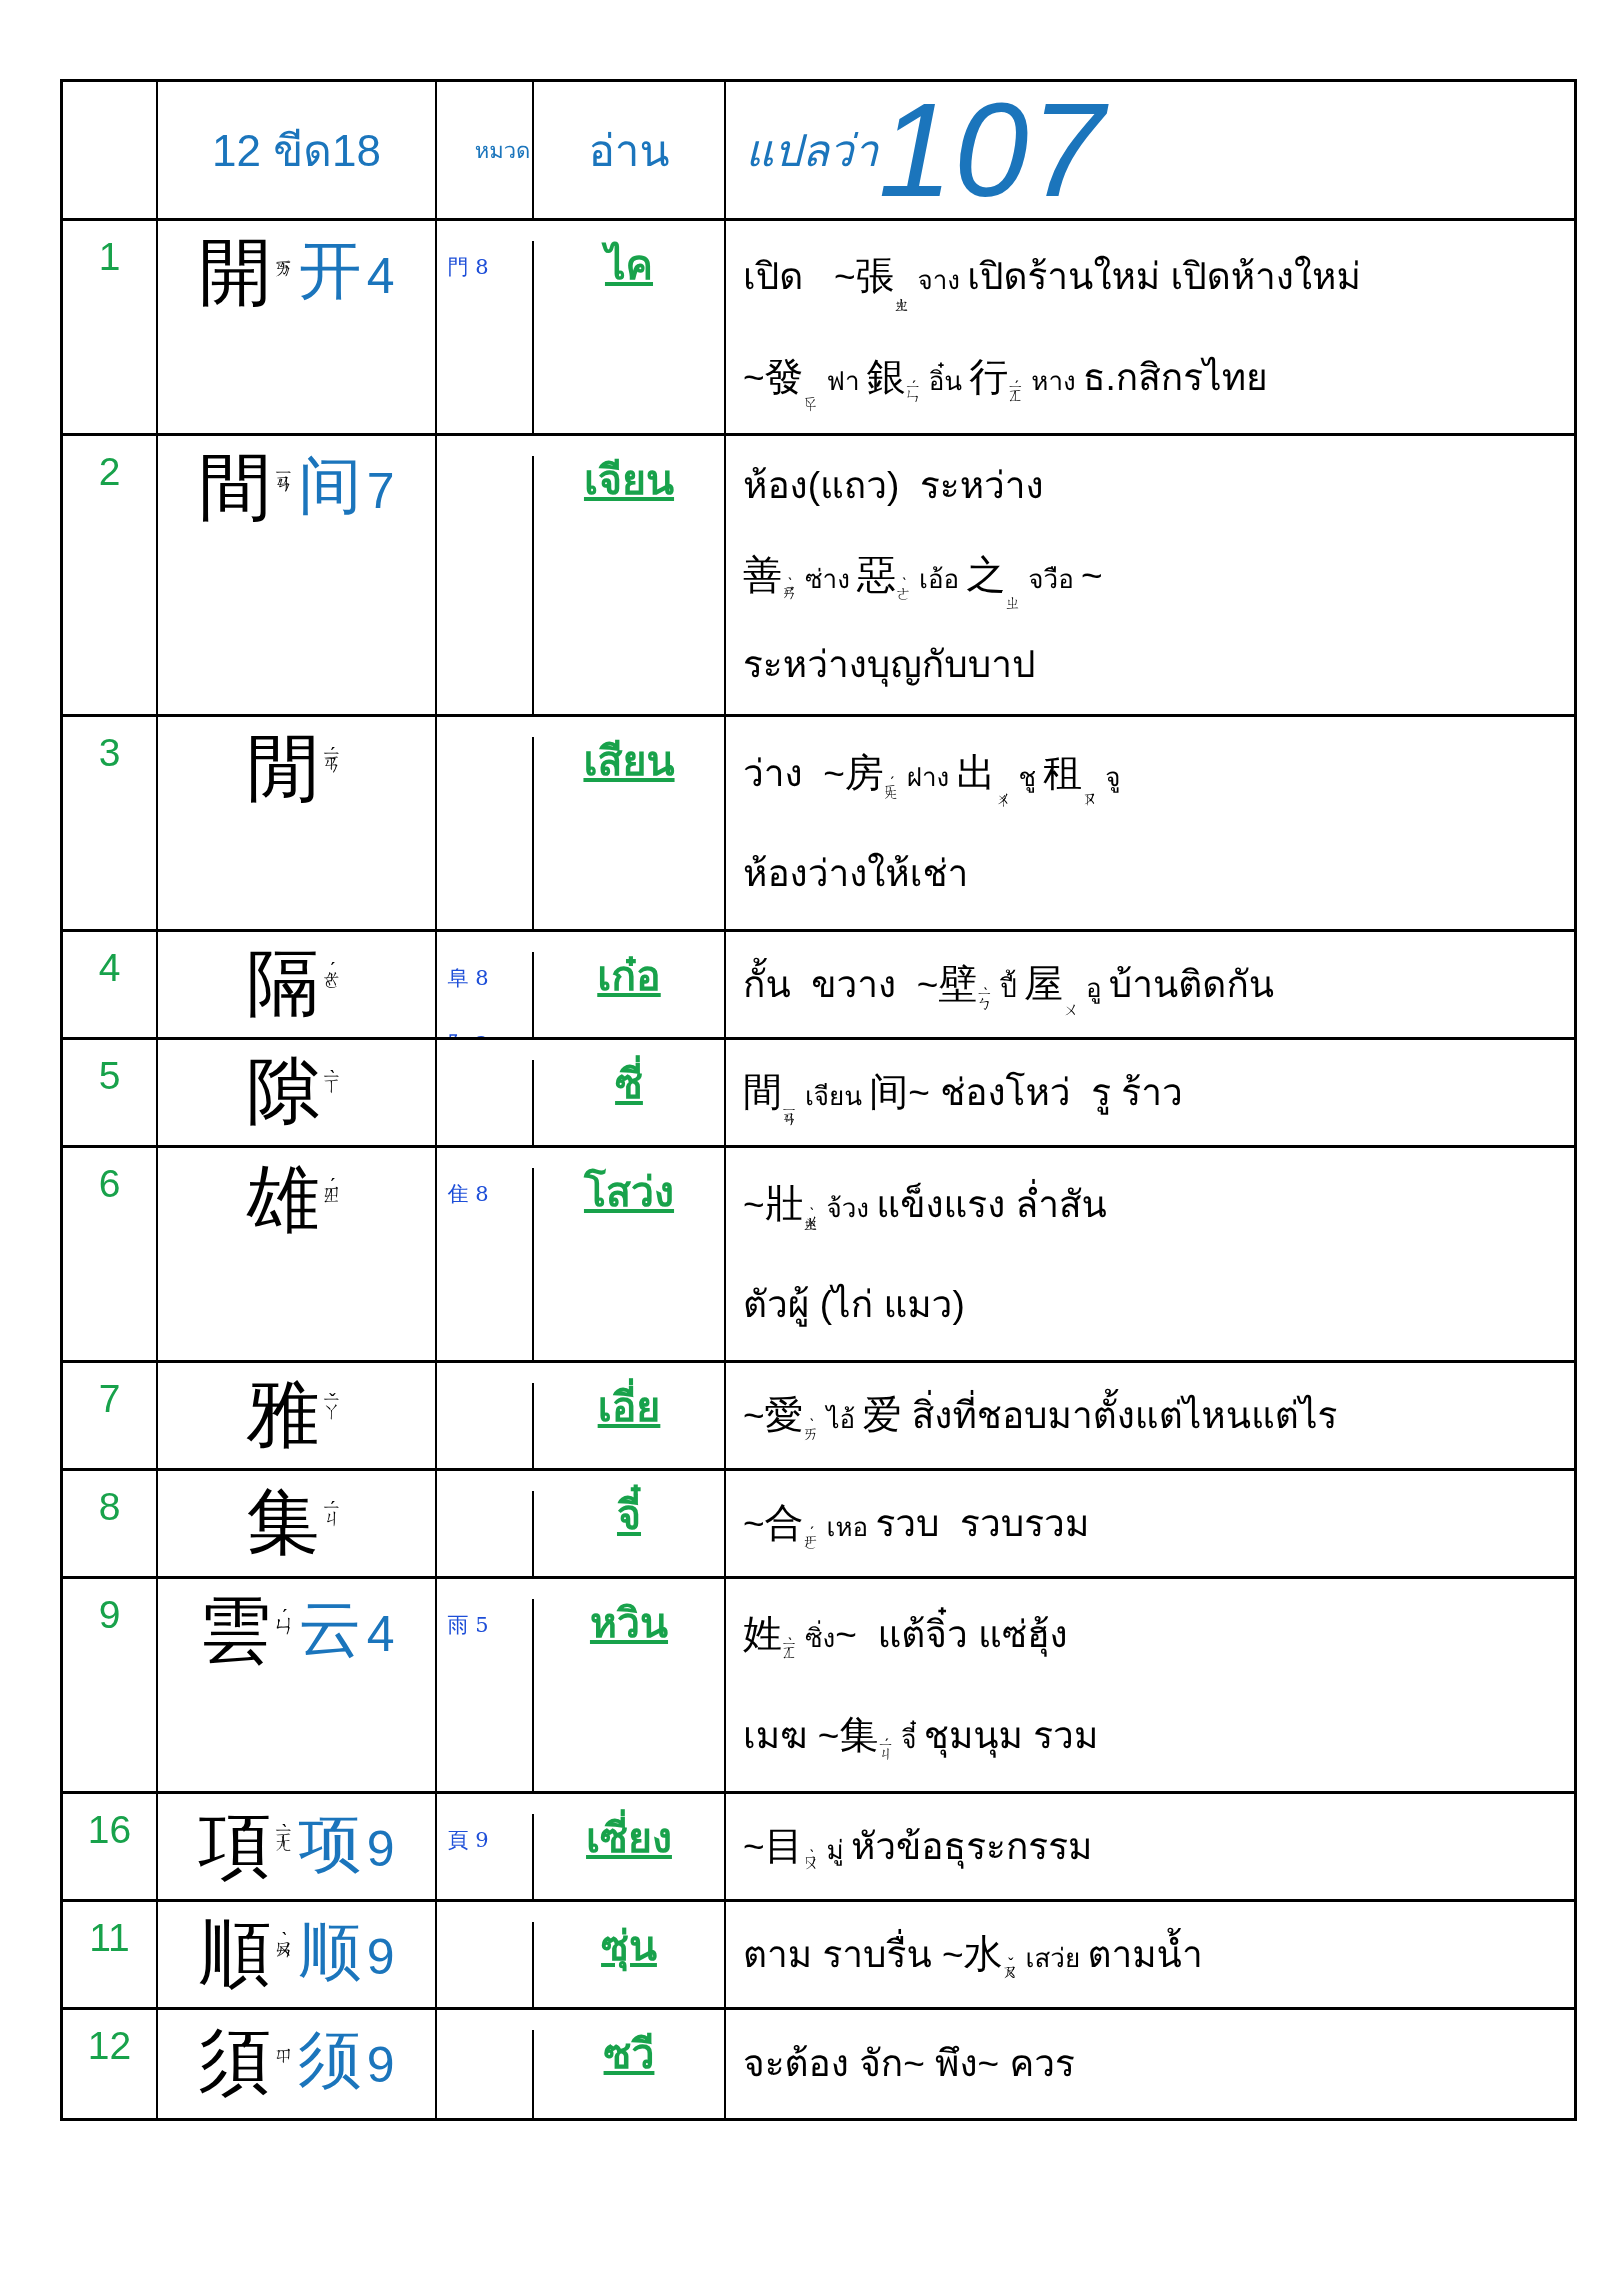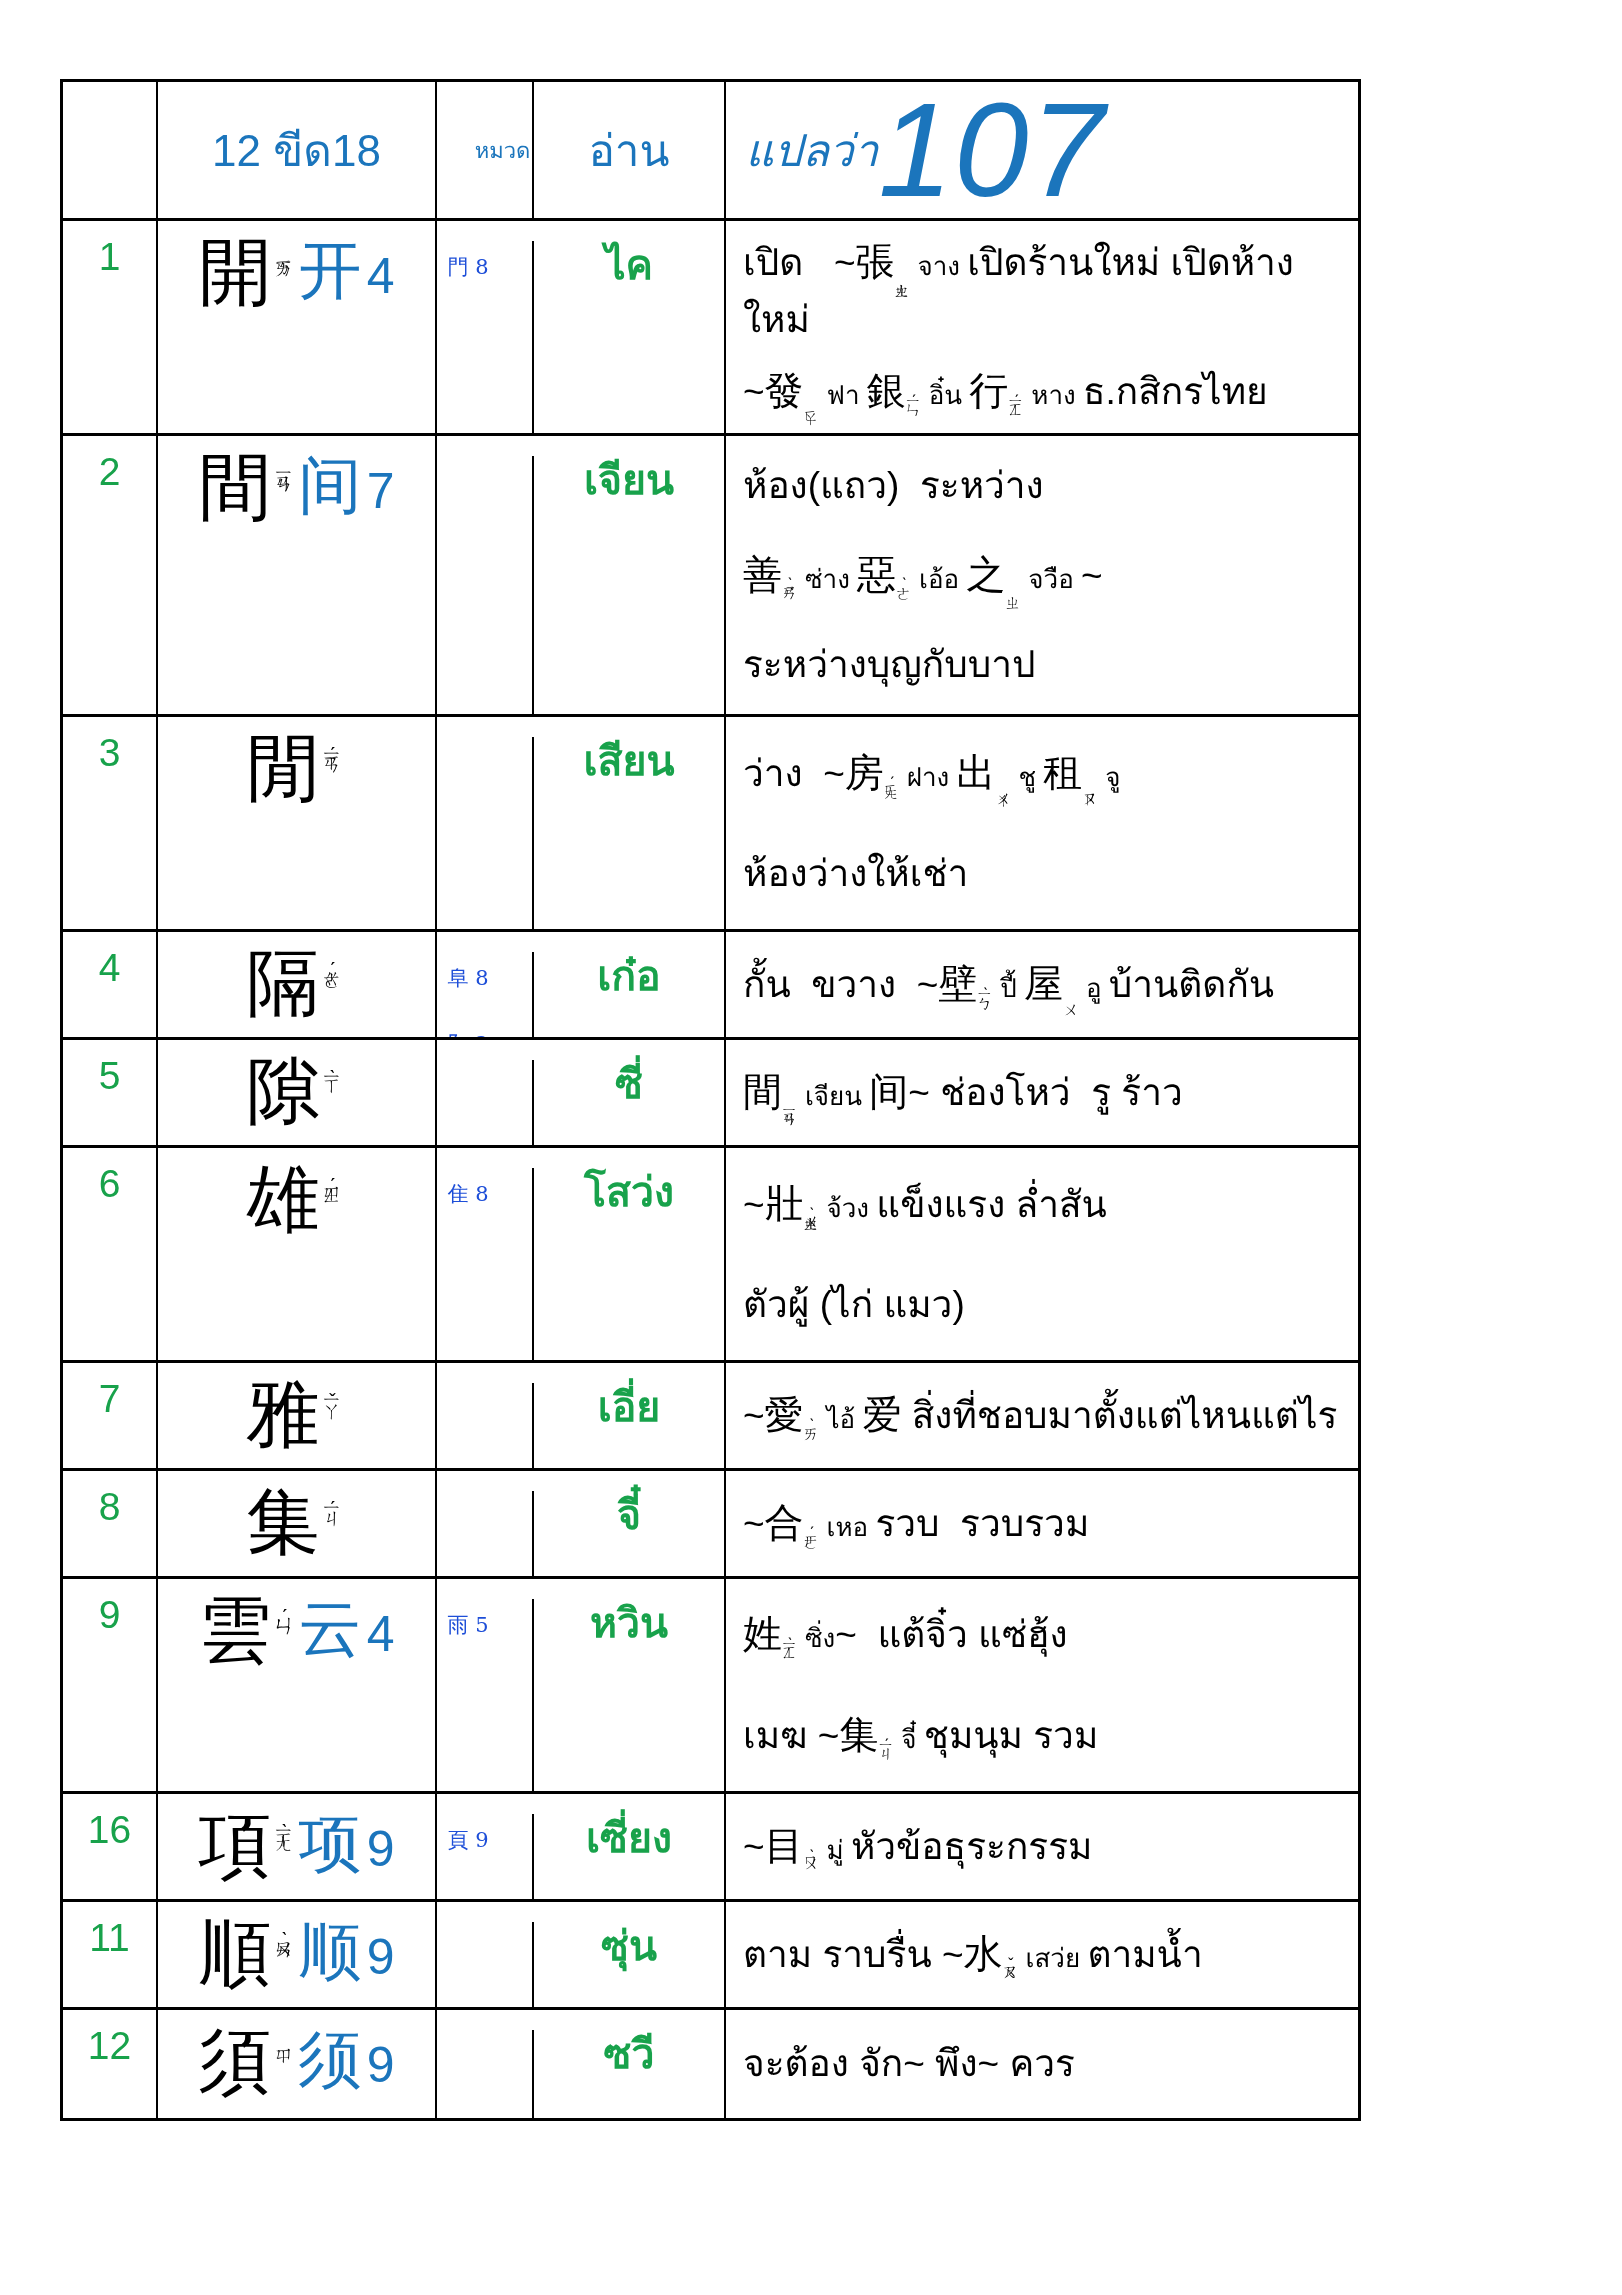--- a/index.html
+++ b/index.html
@@ -1,17 +1,17 @@
 <!DOCTYPE html>
 <html style="font-size:10.5px"><head>
 <meta charset="utf-8">
 <style>
   html,body{margin:0;padding:0;background:#ffffff;}
   body{width:1623px;height:2295px;position:relative;font-family:"Liberation Sans",sans-serif;color:#000;}
-  .sheet{position:absolute;left:60px;top:79px;width:1301px;border:3.9px solid #000;box-sizing:border-box;background:#fff;}
+  .sheet{position:absolute;left:60px;top:79px;width:1517px;border:3.9px solid #000;box-sizing:border-box;background:#fff;}
   .row{display:grid;grid-template-columns:95px 279px 97px 192px auto;border-bottom:3.9px solid #000;box-sizing:border-box;}
   .row:last-child{border-bottom:none;}
   .rhh{height:139px}.rh1{height:108px}.rh2{height:215px}.rh3{height:281px}
   .c{border-right:2.6px solid #000;box-sizing:border-box;overflow:hidden;}
   .c:last-child{border-right:none;}
   
   .h-cell{color:#1b75bc;display:flex;align-items:center;justify-content:center;font-size:44px;}
   .h-rad{font-size:22px;align-items:center;padding-left:36px;}
   .h-mean{justify-content:flex-start;padding:0 11.8px 0 19.6px;font-style:italic;}
   .pageno{font-size:134px;line-height:0.95;font-weight:500;letter-spacing:1.3px;}
@@ -21,21 +21,21 @@
   .c-char{display:flex;justify-content:center;align-items:flex-start;padding-top:9.2px;}
   .char-main{font-size:73px;line-height:1.15;font-family:"DejaVu Serif",serif;}
   .zy{writing-mode:vertical-rl;text-orientation:upright;line-height:1.05;display:inline-block;}
   .char-zy{font-size:19.6px;margin:18.3px 3.9px 0 2.6px;max-height:85px;}
   .char-simp{color:#1b75bc;font-size:63px;line-height:1.3;font-family:"DejaVu Serif",serif;}
   .char-num{color:#1b75bc;font-size:50px;margin:17px 0 0 5.2px;}
   
   .c-rad{color:#1d4ed8;font-size:21px;padding:11.8px 0 0 10.5px;display:flex;flex-direction:column;gap:38px;margin-top:20px;}
   .rad-line{font-family:"DejaVu Serif",serif;white-space:pre;}
   
-  .c-read{color:#18a24b;font-size:41px;font-weight:bold;text-align:center;padding-top:17px;line-height:1.35;}
+  .c-read{color:#18a24b;font-size:41px;font-weight:bold;text-align:center;padding-top:17px;line-height:1.35;text-decoration:underline;}
   
   .c-mean{display:flex;flex-direction:column;justify-content:space-around;padding:5.2px 9.2px 5.2px 17px;}
   .m-line{white-space:pre-wrap;line-height:1.5;}
   .seg-th{font-size:37px;}
   .seg-sm{font-size:26px;}
   .seg-cn{font-size:39px;font-family:"DejaVu Serif",serif;}
   .seg-zy{writing-mode:vertical-rl;text-orientation:upright;display:inline-block;font-size:15.7px;line-height:1.0;max-height:65px;vertical-align:middle;}
 </style>
 </head>
 <body>

